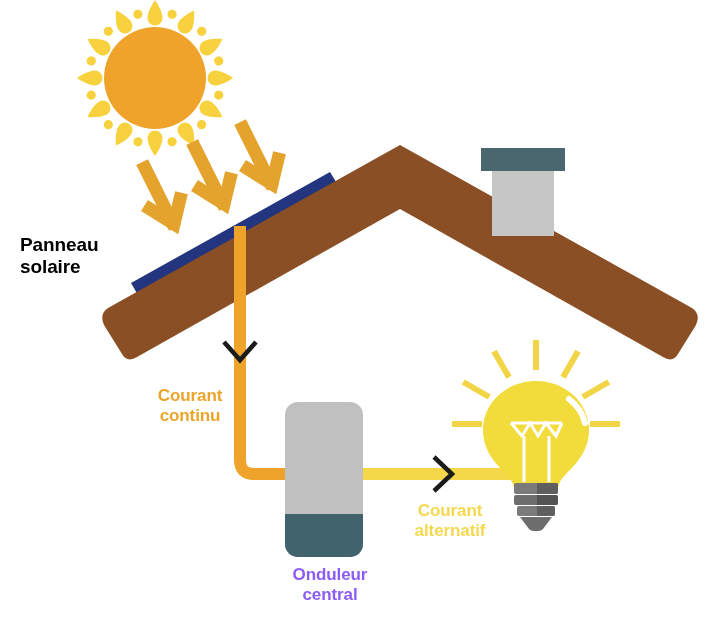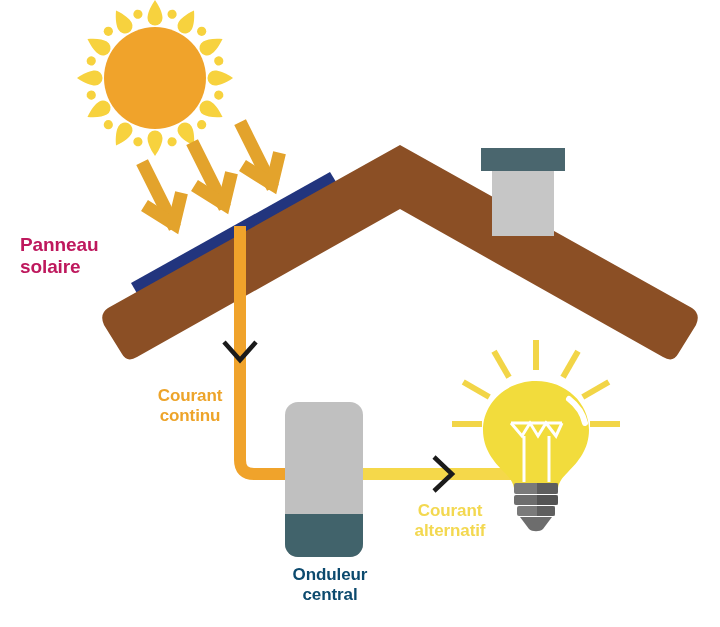--- a/index.html
+++ b/index.html
@@ -31,21 +31,21 @@
     font-weight: bold;
     line-height: 1.18;
     white-space: pre-line;
     letter-spacing: -0.1px;
   }
   #label-panneau-solaire {
     left: 20px;
     top: 234px;
     width: 130px;
     font-size: 19px;
-    color: #be185d;
+    color: #000000;
     text-align: left;
   }
   #label-courant-continu {
     left: 128px;
     top: 386px;
     width: 124px;
     font-size: 17px;
     color: #eda42a;
     text-align: center;
   }
@@ -55,21 +55,21 @@
     width: 136px;
     font-size: 17px;
     color: #f3d850;
     text-align: center;
   }
   #label-onduleur-central {
     left: 262px;
     top: 565px;
     width: 136px;
     font-size: 17px;
-    color: #0c4a6e;
+    color: #8b5cf6;
     text-align: center;
   }
 </style>
 </head>
 <body>
 
 <div id="stage">
 
   <svg id="diagram-svg" viewBox="0 0 720 627" xmlns="http://www.w3.org/2000/svg">
 

